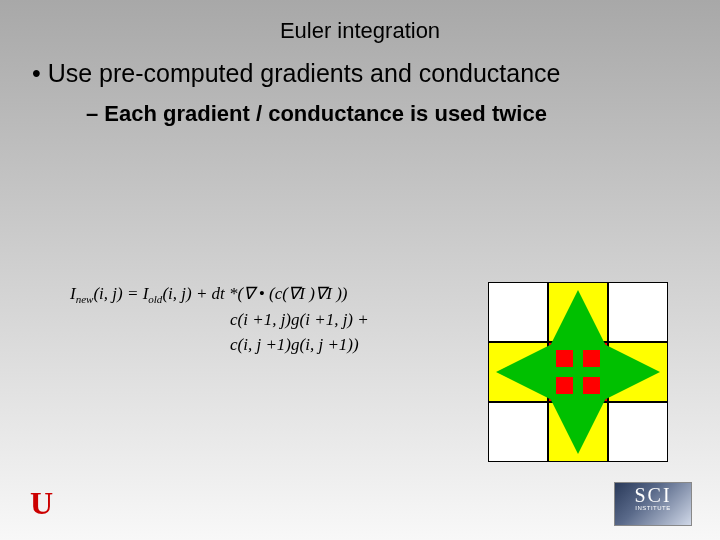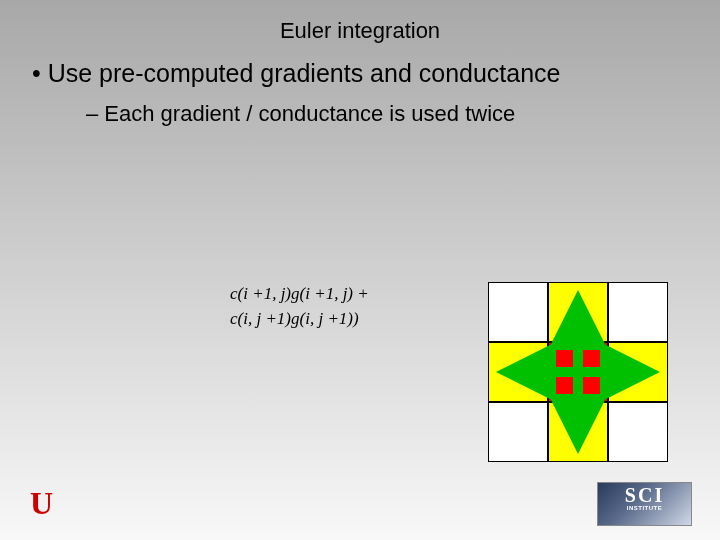--- a/index.html
+++ b/index.html
@@ -32,20 +32,21 @@
   }
   .sub-bullets {
     padding: 10px 0 0 56px;
     font-size: 22px;
     line-height: 1.35;
   }
   .sub-bullet {
     text-indent: -18px;
     padding-left: 18px;
     margin-bottom: 2px;
+    font-weight: bold;
   }
   .sub-bullet::before {
     content: "– ";
   }
   .formula-block {
     font-family: "Times New Roman", serif;
     font-style: italic;
     font-size: 17px;
     position: absolute;
     left: 70px;
@@ -82,30 +83,29 @@
     bottom: 18px;
     font-family: Georgia, serif;
     font-weight: bold;
     font-size: 32px;
     color: #cc0000;
   }
   .logo-sci {
     position: absolute;
     right: 28px;
     bottom: 14px;
-    width: 95px;
+    width: 78px;
     height: 44px;
     border: 1px solid #888;
     background: linear-gradient(135deg, #2a3a5a 0%, #5a6a8a 40%, #d0d8e8 100%);
     display: flex;
     flex-direction: column;
     align-items: center;
     justify-content: flex-start;
     padding-top: 2px;
-    font-weight: bold;
   }
   .logo-sci .big {
     font-family: "Times New Roman", serif;
     font-size: 20px;
     color: #fff;
     letter-spacing: 2px;
     line-height: 1;
   }
   .logo-sci .small {
     font-family: Arial, sans-serif;
@@ -120,20 +120,23 @@
 <h1 class="title">Euler integration</h1>
 
 <div class="content">
   <div class="bullet-main">Use pre-computed gradients and conductance</div>
   <div class="sub-bullets">
     <div class="sub-bullet">Each gradient / conductance is used twice</div>
   </div>
 </div>
 
 <div class="formula-block">
+  <div class="row">
+    <span>I</span><span class="sub">new</span><span>(i, j) = I</span><span class="sub">old</span><span>(i, j) + dt *(∇ • (c(∇I )∇I ))</span>
+  </div>
   <div class="row" style="padding-left:160px;">c(i +1, j)g(i +1, j) +</div>
   <div class="row" style="padding-left:160px;">c(i, j +1)g(i, j +1))</div>
 </div>
 
 <div class="grid">
   <div class="cell white"></div>
   <div class="cell yellow"></div>
   <div class="cell white"></div>
   <div class="cell yellow"></div>
   <div class="cell red"></div>

